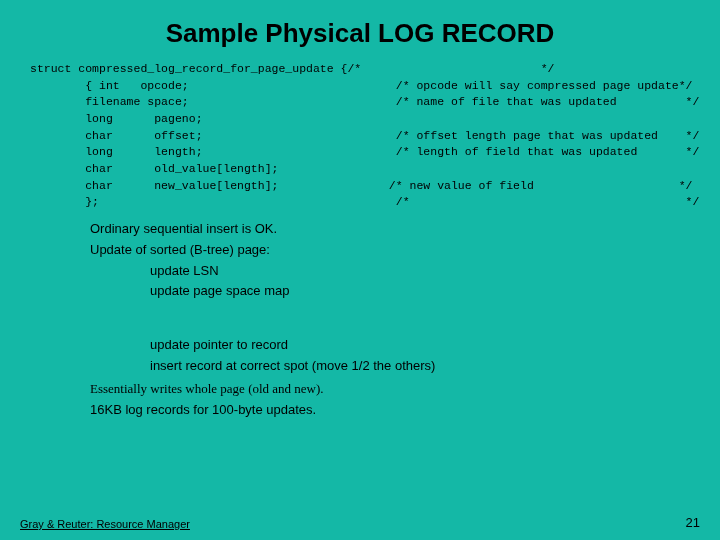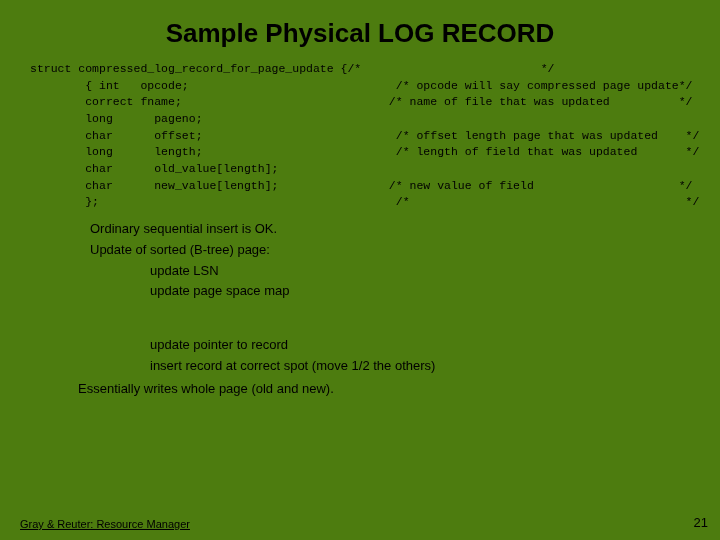--- a/index.html
+++ b/index.html
@@ -10,21 +10,21 @@
     body {
       width: 720px;
       height: 540px;
       background-color: #cce6ff;
       font-family: Arial, sans-serif;
       overflow: hidden;
     }
     .slide {
       width: 720px;
       height: 540px;
-      background-color: #4d7c0f;
+      background-color: #14b8a6;
       position: relative;
       padding: 18px 30px 18px 30px;
     }
     .title {
       text-align: center;
       font-size: 26px;
       font-weight: bold;
       color: #000;
       margin-bottom: 12px;
       font-family: Arial, sans-serif;
@@ -53,21 +53,21 @@
       bottom: 10px;
       left: 20px;
       font-size: 11px;
       color: #000;
       font-family: Arial, sans-serif;
       text-decoration: underline;
     }
     .page-num {
       position: absolute;
       bottom: 10px;
-      right: 12px;
+      right: 20px;
       font-size: 13px;
       color: #000;
       font-family: Arial, sans-serif;
     }
   </style>
 </head>
 <body>
 
 <div class="slide">
 
@@ -75,21 +75,21 @@
 
   <div class="code-block">
     <div class="code-line">
       <span>struct compressed_log_record_for_page_update {/*                          */</span>
     </div>
     <div class="code-line">
       <span>        { int   opcode;                              </span>
       <span>/* opcode will say compressed page update*/</span>
     </div>
     <div class="code-line">
-      <span>        correct fname;                              </span>
+      <span>        filename space;                              </span>
       <span>/* name of file that was updated          */</span>
     </div>
     <div class="code-line">
       <span>        long      pageno;                            </span>
     </div>
     <div class="code-line">
       <span>        char      offset;                            </span>
       <span>/* offset length page that was updated    */</span>
     </div>
     <div class="code-line">
@@ -121,21 +121,24 @@
     </div>
     <div style="margin-left:110px;">
       <span>update page space map</span>
     </div>
     <div style="margin-left:110px;margin-top:33px;">
       <span>update pointer to record</span>
     </div>
     <div style="margin-left:110px;">
       <span>insert record at correct spot (move 1/2 the others)</span>
     </div>
-    <div style="margin-left:38px; margin-top:2px;">
+    <div style="margin-left:50px; margin-top:2px;font-family:Liberation Serif, serif;">
       <span>Essentially writes whole page (old and new).</span>
+    </div>
+    <div style="margin-left:50px;">
+      <span>16KB log records for 100-byte updates.</span>
     </div>
   </div>
 
   <div class="footer">Gray &amp; Reuter: Resource Manager</div>
   <div class="page-num">21</div>
 
 </div>
 
 </body></html>

